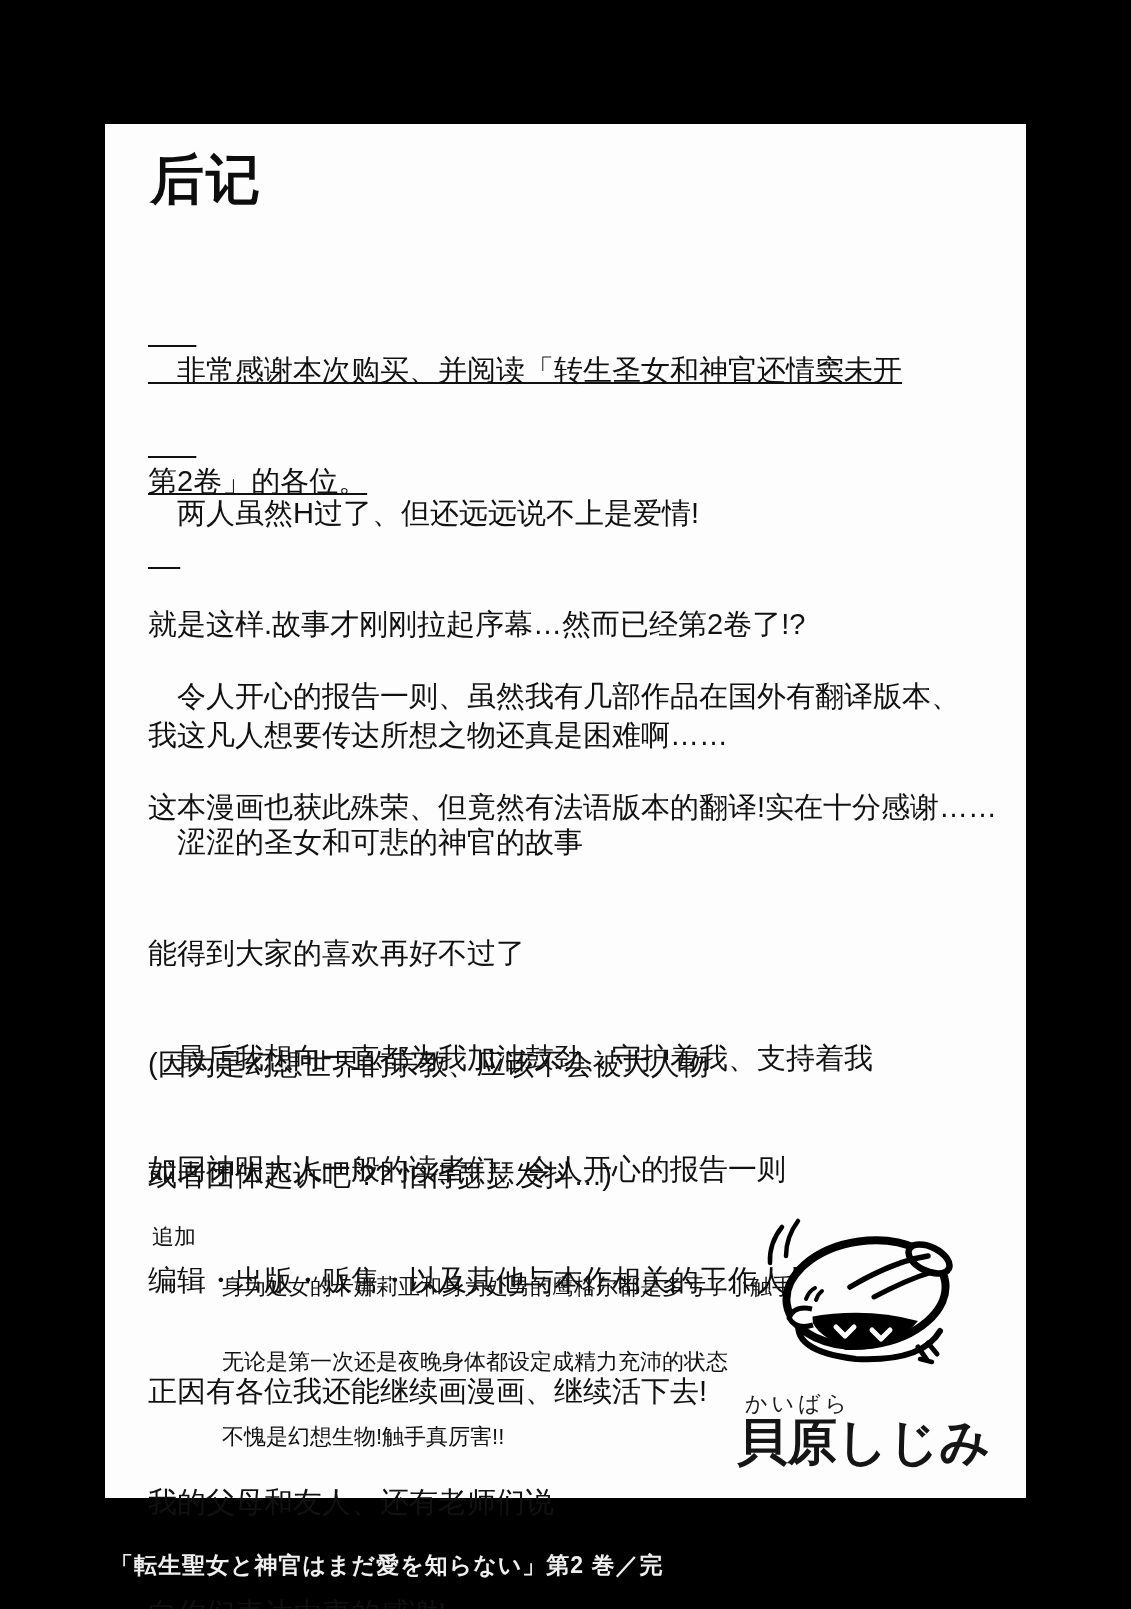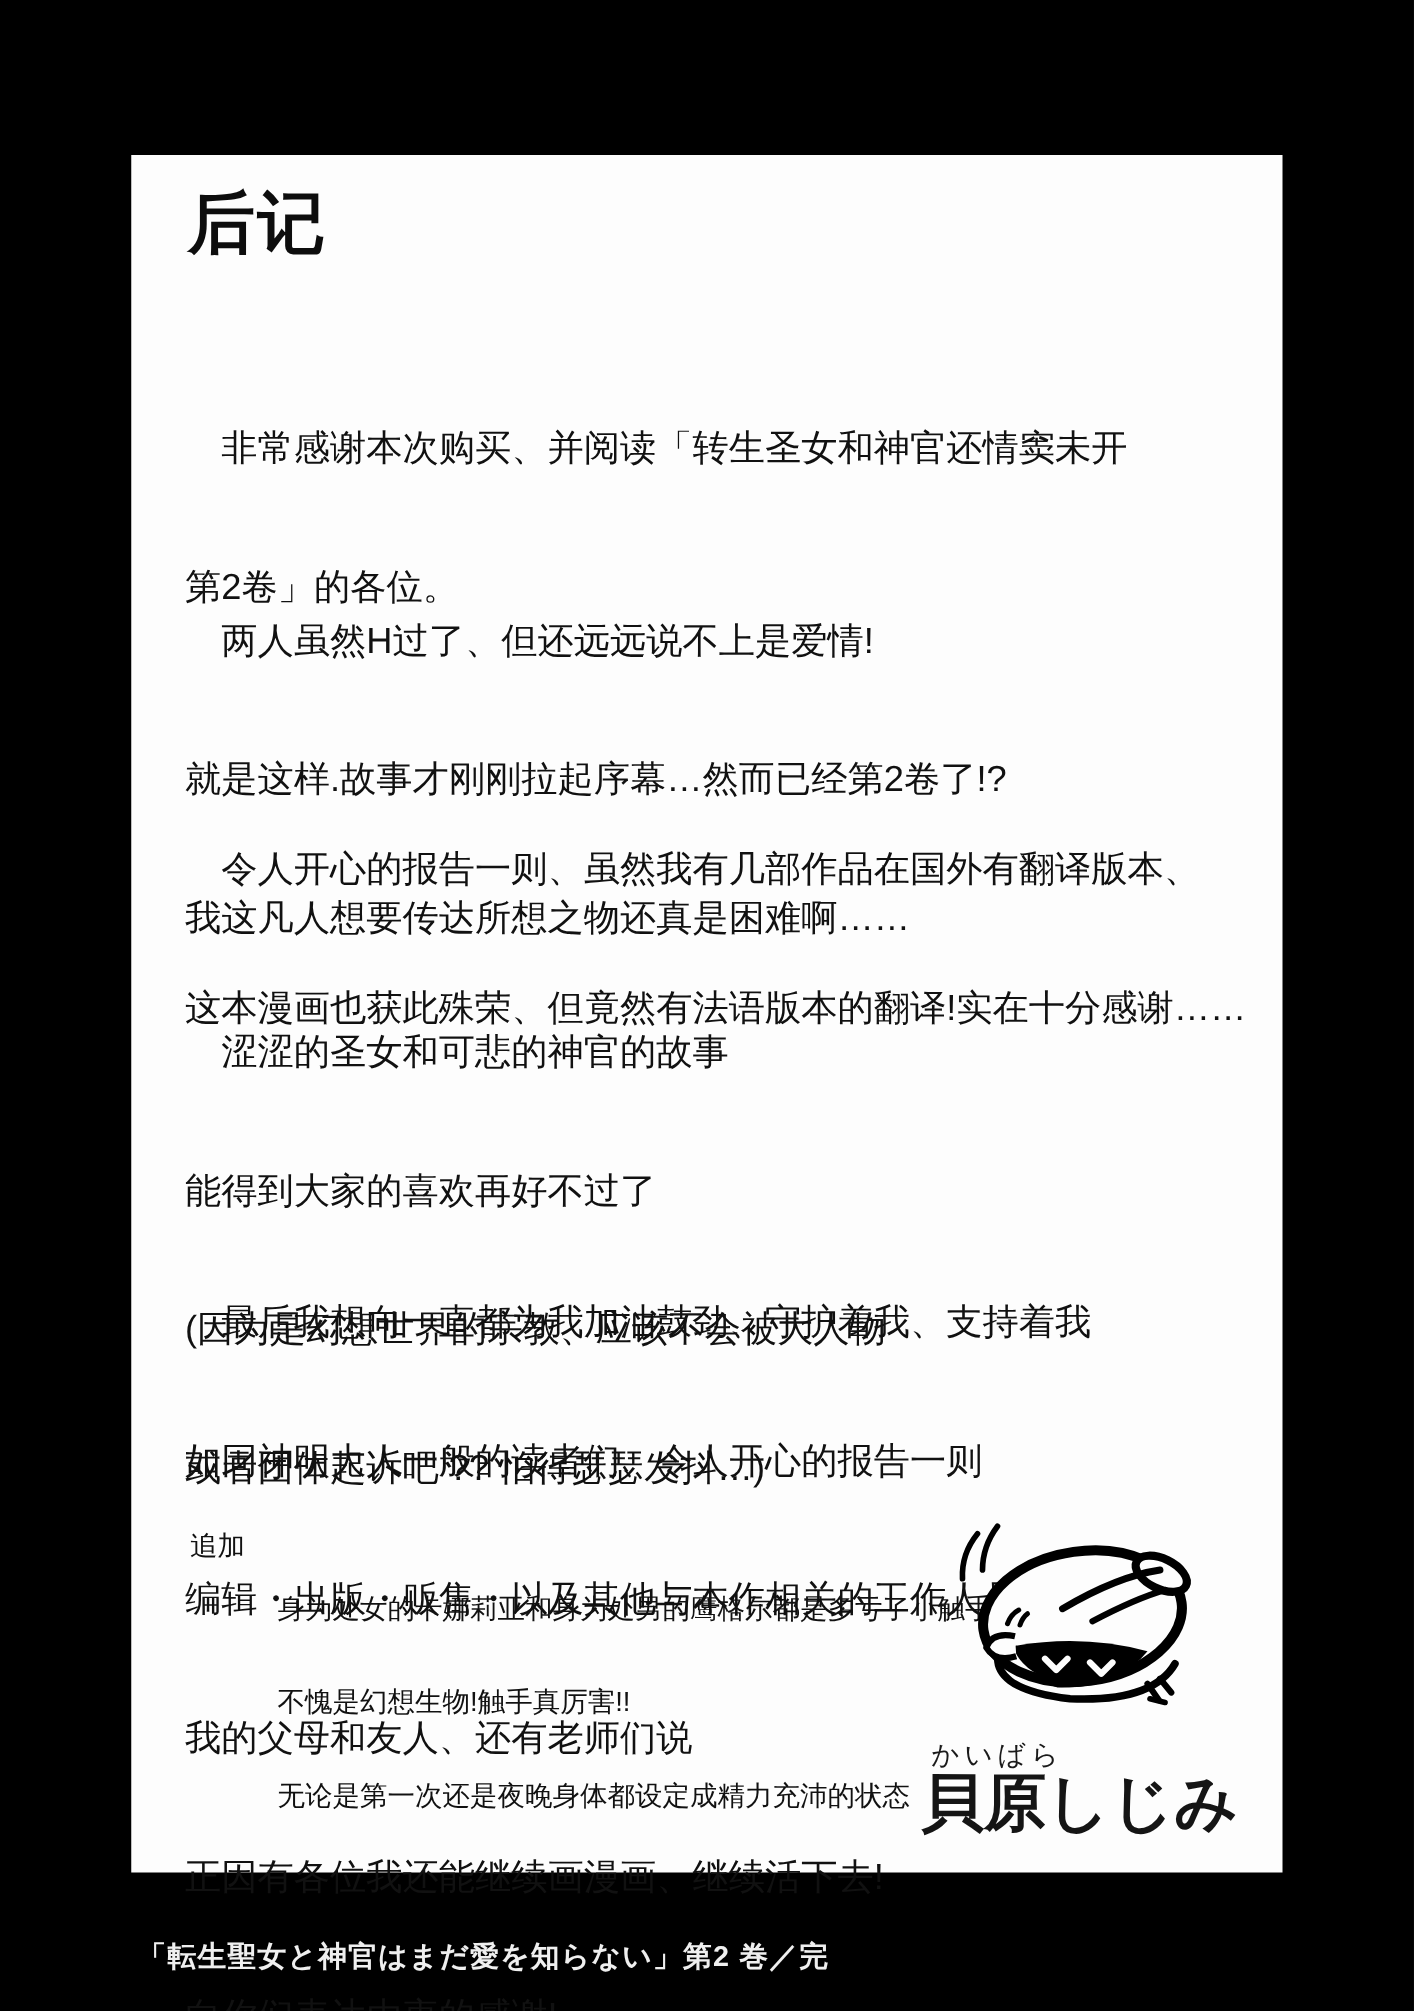--- a/index.html
+++ b/index.html
@@ -36,21 +36,21 @@
     font-family: Liberation Mono, monospace;
   }
   .para {
     position: absolute;
     left: 43px;
     color: #111;
     font-size: 29px;
     line-height: 37px;
     white-space: pre;
   }
-  .p1 { top: 143px; }
+  .p1 { top: 154px; text-decoration: underline; }
   .p2 { top: 297px; }
   .p3 { top: 480px; }
   .p4 { top: 626px; }
   .p5 { top: 842px; }
   .postscript {
     position: absolute;
     left: 47px;
     top: 1100px;
     display: flex;
     align-items: flex-start;
@@ -129,31 +129,31 @@
 
     <div class="para p3">
       <div class="line">　令人开心的报告一则、虽然我有几部作品在国外有翻译版本、</div>
       <div class="line">这本漫画也获此殊荣、但竟然有法语版本的翻译!实在十分感谢……</div>
     </div>
 
     <div class="para p5">
       <div class="line">　最后我想向一直都为我加油鼓劲、守护着我、支持着我</div>
       <div class="line">如同神明大人一般的读者们、令人开心的报告一则</div>
       <div class="line">编辑・出版・贩售・以及其他与本作相关的工作人员们</div>
+      <div class="line">正因有各位我还能继续画漫画、继续活下去!</div>
       <div class="line">我的父母和友人、还有老师们说</div>
-      <div class="line">正因有各位我还能继续画漫画、继续活下去!</div>
       <div class="line">向你们表达由衷的感谢!</div>
     </div>
 
     <div class="postscript">
       <div class="ps-label">追加</div>
       <div class="ps-lines">
         <div class="line">身为处女的卡娜莉亚和身为处男的鹰格尔都是多亏了小触手</div>
+        <div class="line">无论是第一次还是夜晚身体都设定成精力充沛的状态</div>
         <div class="line">不愧是幻想生物!触手真厉害!!</div>
-        <div class="line">无论是第一次还是夜晚身体都设定成精力充沛的状态</div>
       </div>
     </div>
 
     <svg class="mascot" viewBox="0 0 220 175" xmlns="http://www.w3.org/2000/svg">
 
       <path d="M34,26 Q21,42 22,62" fill="none" stroke="#000" stroke-width="4.5" stroke-linecap="round"></path>
       <path d="M50,20 Q38,36 38,55" fill="none" stroke="#000" stroke-width="4.5" stroke-linecap="round"></path>
 
       <path d="M52,116 Q40,150 108,158 Q174,161 192,130" fill="none" stroke="#000" stroke-width="6" stroke-linecap="round"></path>
 

